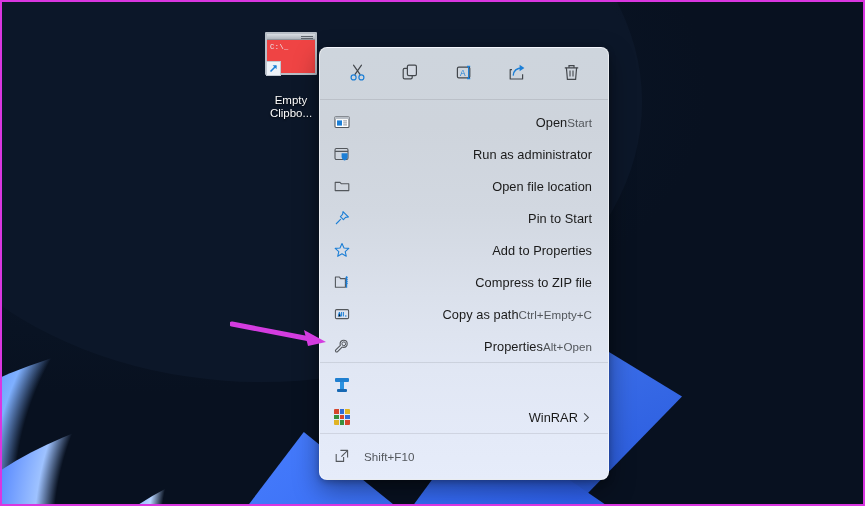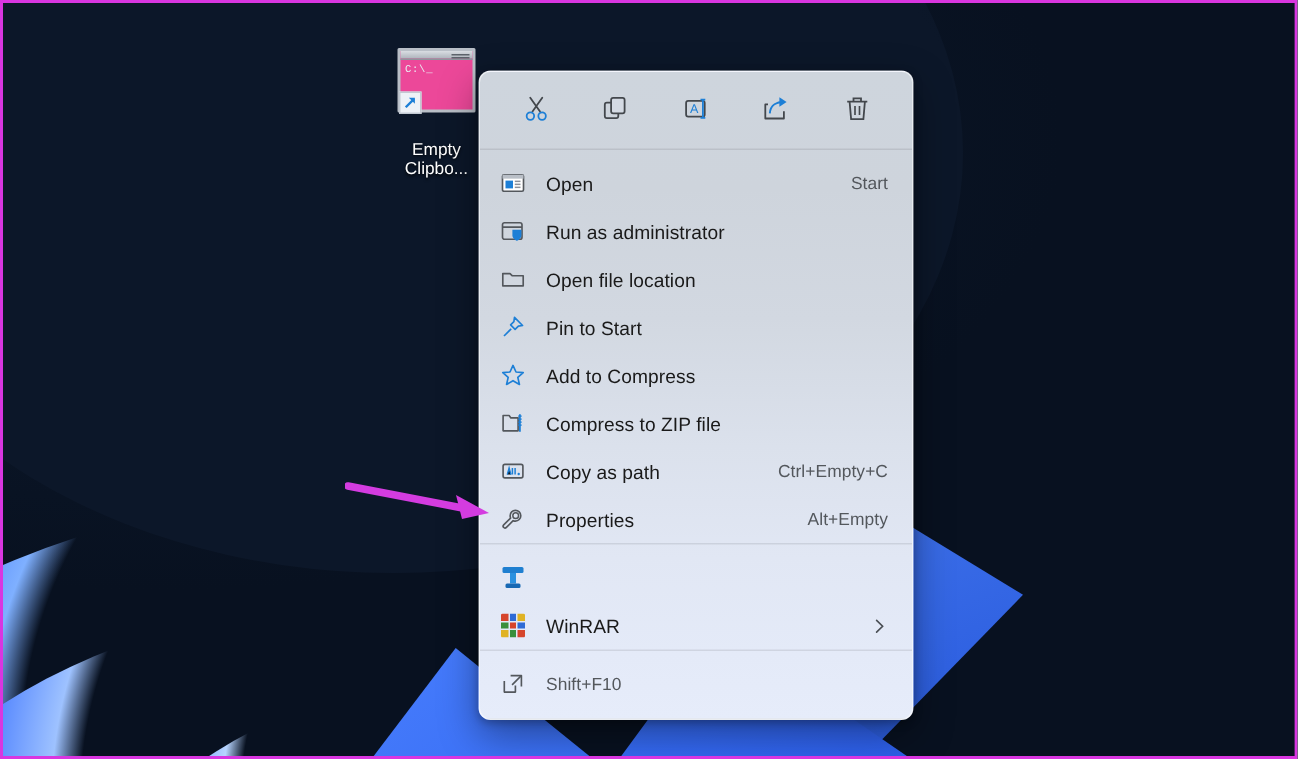--- a/index.html
+++ b/index.html
@@ -106,21 +106,21 @@
   #desktop-icon {
     position: absolute;
     left: 256px; top: 30px;
     width: 66px;
     text-align: center;
   }
   .cmd-tile {
     position: relative;
     width: 52px; height: 43px;
     margin: 0 auto;
-    background: #ec4899;
+    background: #ef4444;
     border: 2px solid #b9bfc7;
     border-radius: 1px;
   }
   .cmd-tile .titlebar {
     height: 6px;
     background: linear-gradient(#d9dde2, #aeb4bc);
     border-bottom: 1px solid #8e949c;
     position: relative;
   }
   .cmd-tile .titlebar::after {
@@ -210,20 +210,21 @@
     display: flex;
     align-items: center;
     justify-content: center;
   }
   .mi-icon svg { display: block; }
   .mi-label {
     flex: 1;
     font-size: 12.8px;
     color: #1a1a1a;
     letter-spacing: .05px;
+    text-align: right;
   }
   .mi-accel {
     font-size: 11.6px;
     color: #53575c;
     letter-spacing: .05px;
   }
   .mi-chevron {
     width: 14px;
     display: flex; justify-content: flex-end;
     color: #4a4e54;
@@ -395,21 +396,21 @@
         <span class="mi-label">Pin to Start</span>
         <span class="mi-accel"></span>
       </div>
 
       <div class="menu-item">
         <span class="mi-icon">
           <svg width="16" height="16" viewBox="0 0 16 16">
             <path d="M8 1.6 L10.0 6.0 L14.8 6.4 L11.2 9.6 L12.3 14.3 L8 11.8 L3.7 14.3 L4.8 9.6 L1.2 6.4 L6.0 6.0 Z" stroke="#1d7fd6" stroke-width="1.1" fill="none" stroke-linejoin="round"></path>
           </svg>
         </span>
-        <span class="mi-label">Add to Compress</span>
+        <span class="mi-label">Add to Properties</span>
         <span class="mi-accel"></span>
       </div>
 
       <div class="menu-item">
         <span class="mi-icon">
           <svg width="16" height="16" viewBox="0 0 16 16">
             <path d="M1.4 3.0 L1.4 13.2 L11.4 13.2 L11.4 4.6 L6.6 4.6 L5.4 3.0 Z" stroke="#53575c" stroke-width="1.1" fill="none" stroke-linejoin="round"></path>
             <path d="M12.6 2.2 L12.6 13.8" stroke="#1d7fd6" stroke-width="1.2"></path>
             <path d="M11.4 3.4 L13.8 3.4 M11.4 5.4 L13.8 5.4 M11.4 7.4 L13.8 7.4 M11.4 9.4 L13.8 9.4" stroke="#1d7fd6" stroke-width=".9"></path>
           </svg>
@@ -431,21 +432,21 @@
       </div>
 
       <div class="menu-item">
         <span class="mi-icon">
           <svg width="16" height="16" viewBox="0 0 16 16">
             <path d="M9.6 2.2 C11.6 2.2 13.2 3.8 13.2 5.8 C13.2 7.8 11.6 9.4 9.6 9.4 C9.0 9.4 8.5 9.3 8.1 9.1 L3.6 13.6 C3.0 14.2 2.2 14.2 1.8 13.6 C1.3 13.1 1.3 12.4 1.8 11.9 L6.4 7.4 C6.2 6.9 6.1 6.4 6.1 5.8 C6.1 3.8 7.6 2.2 9.6 2.2 Z" stroke="#53575c" stroke-width="1.1" fill="none" stroke-linejoin="round"></path>
             <circle cx="9.8" cy="5.8" r="1.9" stroke="#53575c" stroke-width="1" fill="none"></circle>
           </svg>
         </span>
         <span class="mi-label">Properties</span>
-        <span class="mi-accel">Alt+Empty</span>
+        <span class="mi-accel">Alt+Open</span>
       </div>
 
     </div>
 
     <div class="sep"></div>
 
     <div class="grp-top">
 
       <div class="menu-item">
         <span class="mi-icon">

